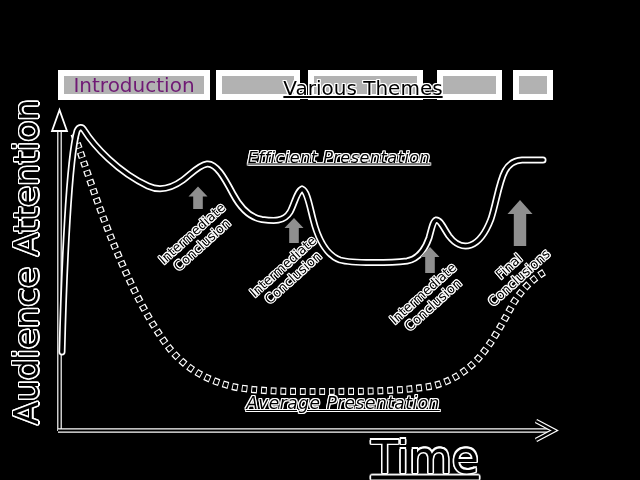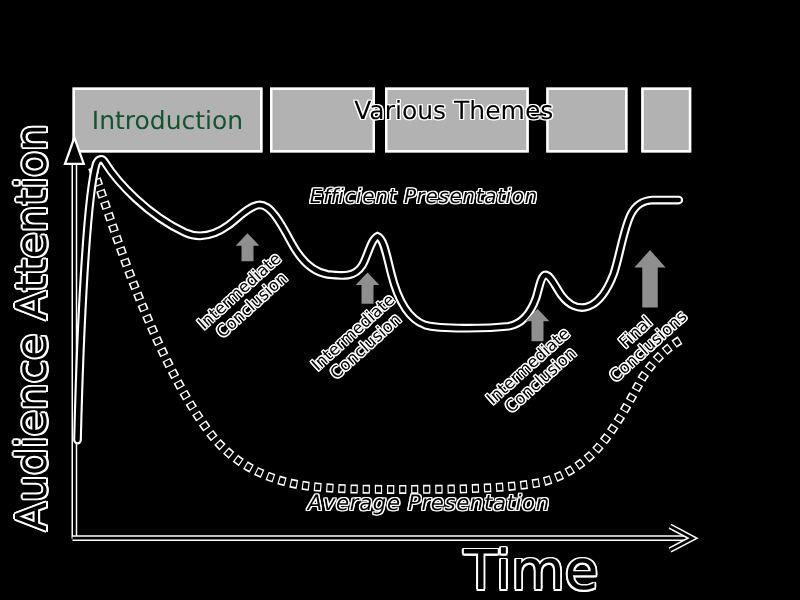--- a/index.html
+++ b/index.html
@@ -1,39 +1,39 @@
 <!DOCTYPE html>
 <html><head>
 <meta charset="utf-8">
 <style>
   html,body{margin:0;padding:0;background:#000;}
   .stage{
     position:relative;width:640px;height:480px;background:#000;overflow:hidden;
     font-family:"DejaVu Sans", sans-serif;
   }
   .gray-box{
-    position:absolute;top:70px;height:52px;background:#b2b2b2;
-    border:2px solid #ffffff;box-sizing:border-box;
+    position:absolute;top:70px;height:30px;background:#b2b2b2;
+    border:6px solid #ffffff;box-sizing:border-box;
     display:flex;align-items:center;justify-content:center;
-    color:#14532d;font-size:20px;
+    color:#701a75;font-size:20px;
   }
   .outlined{
     color:#000;
     text-shadow:
       1px 0 0 #fff,-1px 0 0 #fff,0 1px 0 #fff,0 -1px 0 #fff,
       1px 1px 0 #fff,-1px -1px 0 #fff,1px -1px 0 #fff,-1px 1px 0 #fff;
   }
   .outlined-big{
     color:#000;
     text-shadow:
       1.5px 0 0 #fff,-1.5px 0 0 #fff,0 1.5px 0 #fff,0 -1.5px 0 #fff,
       1.2px 1.2px 0 #fff,-1.2px -1.2px 0 #fff,1.2px -1.2px 0 #fff,-1.2px 1.2px 0 #fff;
   }
   .label{position:absolute;white-space:nowrap;}
-  .center{transform:translate(-50%,-50%);}
+  .center{transform:translate(-50%,-50%);text-decoration:underline;}
   .overlay-title{left:363px;top:88px;font-size:20px;z-index:5;}
   .curve-label{font-style:italic;font-size:16px;letter-spacing:0.5px;}
   .eff-label{left:339px;top:157px;}
   .avg-label{left:343px;top:403px;font-size:17px;}
   .time-label{left:425px;top:457px;font-size:44px;}
   .y-axis-label{
     left:26px;top:262px;font-size:34px;
     transform:translate(-50%,-50%) rotate(-90deg);
   }
   .conclusion{

